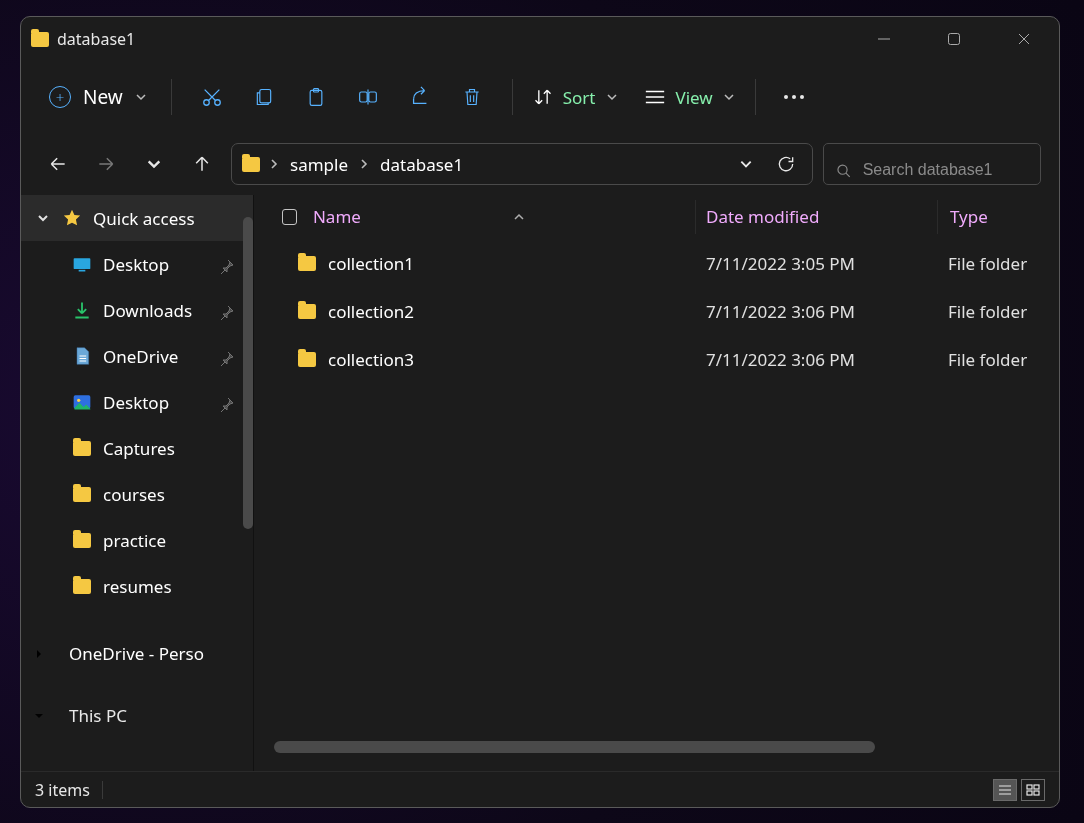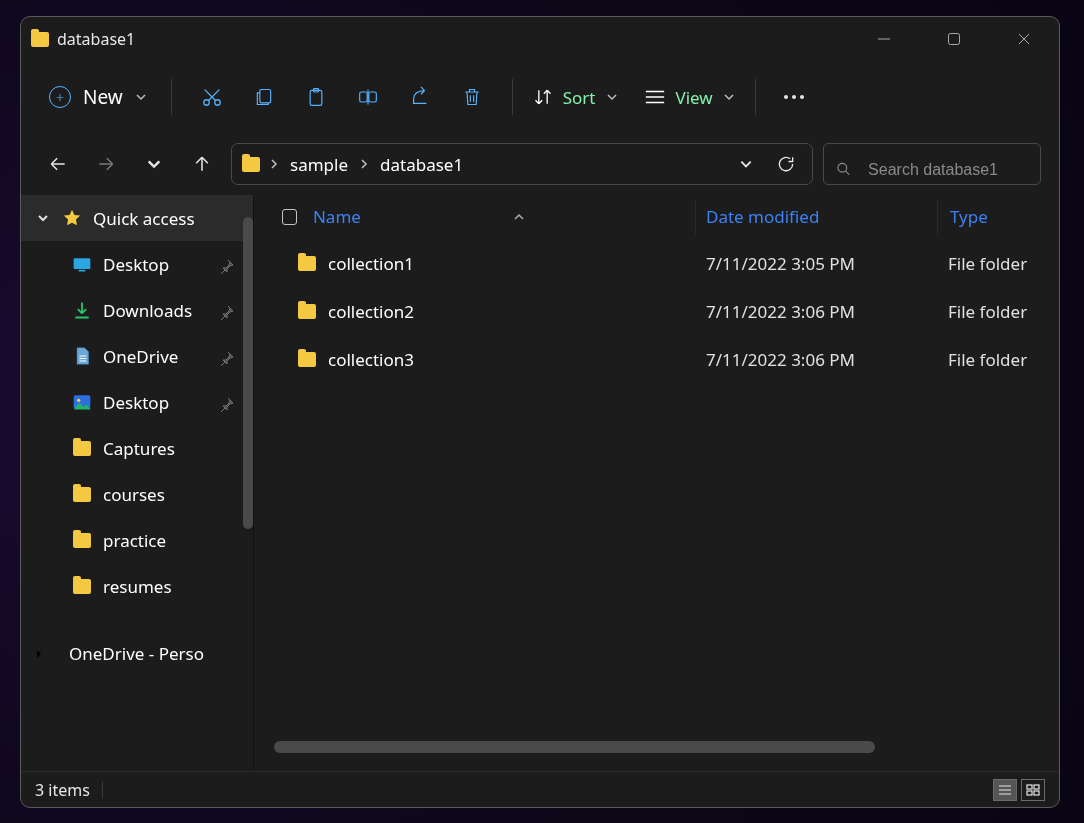--- a/index.html
+++ b/index.html
@@ -58,21 +58,21 @@
     flex: 1 1 auto; height: 42px; border:1px solid #4a4a4a; border-radius:7px;
     display:flex; align-items:center; padding:0 8px; gap:4px;
   }
   .crumb { display:flex; align-items:center; gap:10px; padding:0 6px; font-size:17px; color:#fff; }
   .crumb-chev { width:12px; height:12px; stroke:#bcbcbc; fill:none; stroke-width:1.6; }
   .addrspacer { flex:1; }
   .addrctrl { width:36px; height:36px; display:flex; align-items:center; justify-content:center; }
   .addrctrl svg { stroke:#e7e7e7; fill:none; stroke-width:1.6; }
   .searchbox {
     width: 218px; height: 42px; border:1px solid #4a4a4a; border-radius:5px;
-    display:flex; align-items:flex-start; gap:15px; padding:16px 12px;
+    display:flex; align-items:flex-end; gap:9px; padding:4px 12px;
     color:#8b8b8b;
   }
   .searchbox input {
     background:transparent; border:none; outline:none; color:#e7e7e7; width:100%;
     font-size:16px;
   }
   .searchbox input::placeholder { color:#8a8a8a; }
   
   .body { flex:1; display:flex; overflow:hidden; position:relative; }
   .sidebar { width:232px; background:#1c1c1c; position:relative; overflow:hidden; }
@@ -90,21 +90,21 @@
   .pin svg { stroke:#bcbcbc; fill:#6e6e6e; }
   .sub { padding-left:50px; }
   .folder-ico { width:18px; height:15px; background:#f5c842; border-radius:2px; position:relative; }
   .folder-ico:before { content:""; position:absolute; top:-3px; left:0; width:8px; height:4px; background:#f5c842; border-radius:2px 2px 0 0; }
   .sidesep-item { height:44px; display:flex; align-items:center; padding-left:12px; gap:12px; font-size:17px; color:#fff; }
   .thispc { opacity:.9; }
   
   .content { flex:1; display:flex; flex-direction:column; border-left:1px solid #111; position:relative; }
   .cols {
     display:flex; align-items:center; height:44px; border-bottom:1px solid #2b2b2b00;
-    padding-left: 28px; color:#3b82f6; font-size:17px;
+    padding-left: 28px; color:#f0abfc; font-size:17px;
   }
   .col-name { width:414px; display:flex; align-items:center; gap:16px; border-right:1px solid #2b2b2b; height:34px; }
   .col-mod  { width:242px; padding-left:10px; border-right:1px solid #2b2b2b; height:34px; display:flex; align-items:center;}
   .col-type { padding-left:12px; height:34px; display:flex; align-items:center;}
   .chkbox { width:16px; height:16px; border:1.6px solid #c4c4c4; border-radius:3px; }
   .rows { flex:1; overflow:hidden; }
   .row {
     display:flex; align-items:center; height:48px; padding-left:44px; font-size:17px;
   }
   .row .c-name { width:398px; display:flex; align-items:center; gap:12px; color:#fff; }
@@ -393,20 +393,34 @@
         <div class="icn">
           <svg viewBox="0 0 24 16" style="fill:#1e88e5;stroke:none">
               <path d="M7 14a5 5 0 010-10 6 6 0 0111 2 4 4 0 010 8H7z"></path>
             </svg>
         </div>
         <span>OneDrive - Perso</span>
       </div>
 
       <div style="height:18px"></div>
 
+      <div class="sidesep-item thispc">
+        <div class="exp">
+          <svg width="12" height="12" viewBox="0 0 12 12">
+              <path d="M2 4l4 4 4-4"></path>
+            </svg>
+        </div>
+        <div class="icn">
+          <svg viewBox="0 0 24 20" style="fill:#29a6e0;stroke:none">
+              <rect x="2" y="2" width="20" height="13" rx="1"></rect>
+              <rect x="8" y="16" width="8" height="2"></rect>
+            </svg>
+        </div>
+        <span>This PC</span>
+      </div>
     </div>
 
     <div class="content">
       <div class="cols">
         <div class="col-name">
           <div class="chkbox"></div>
           <div class="colname-wrap">
             <span>Name</span>
             <span style="flex:1"></span>
             <svg width="12" height="10" viewBox="0 0 12 10" style="stroke:#aeaeae;fill:none;stroke-width:1.5;margin-right:170px">

